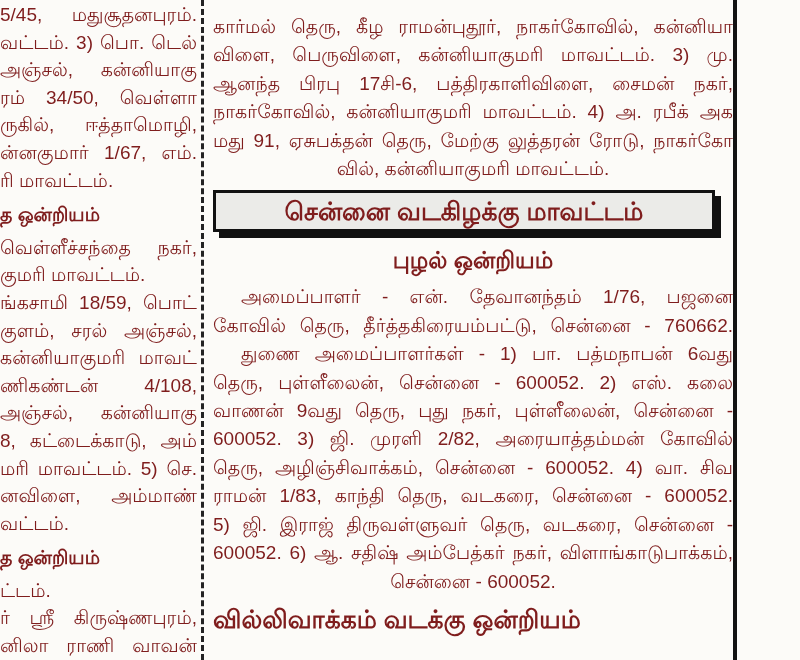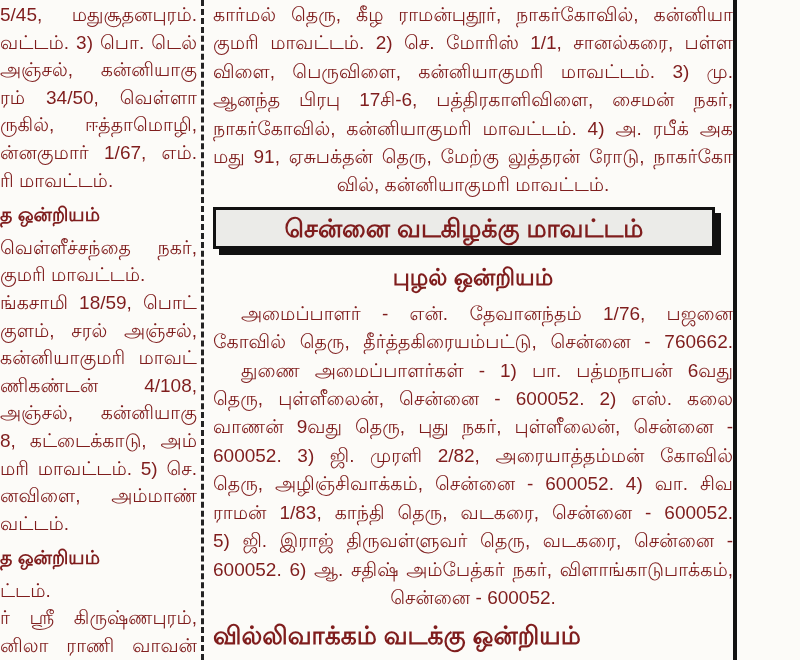--- a/index.html
+++ b/index.html
@@ -9,21 +9,21 @@
     font-family:"Liberation Sans","DejaVu Sans",sans-serif;
   }
   
   .col-left{position:absolute;left:0;top:1px;width:197px;}
   .col-left .line{font-size:19px;line-height:27.6px;}
   
   .divider{position:absolute;left:201px;top:0;height:660px;width:0;border-left:3px dashed #232323;}
   
   .rule{position:absolute;left:733px;top:0;width:4px;height:660px;background:#121212;}
   
-  .col-right{position:absolute;left:213px;top:1px;width:520px;}
+  .col-right{position:absolute;left:213px;top:13px;width:520px;}
   .col-right .line{font-size:19px;line-height:28.4px;text-align:center;}
   
   .line{white-space:normal;}
   .full{text-align:justify;text-align-last:justify;}
   .full-indent{text-align:justify;text-align-last:justify;text-indent:28px;}
   .short{text-align:left;}
   .heading{font-weight:bold;font-size:25px;line-height:30px;margin:7px 0 5px;}
   
   .dbox{
     margin:7px 18px 13px 0;background:#ebebe8;border:3px solid #111;
@@ -63,21 +63,20 @@
       <div class="line full">ர் ஸ்ரீ கிருஷ்ணபுரம்,</div>
       <div class="line full">னிலா ராணி வாவன்</div>
     </div>
 
   <div class="divider"></div>
 
   <div class="col-right">
 
     <div>
         <div class="line full">கார்மல் தெரு, கீழ ராமன்புதூர், நாகர்கோவில், கன்னியா</div>
-        <div class="line full">குமரி மாவட்டம். 2) செ. மோரிஸ் 1/1, சானல்கரை, பள்ள</div>
         <div class="line full">விளை, பெருவிளை, கன்னியாகுமரி மாவட்டம். 3) மு.</div>
         <div class="line full">ஆனந்த பிரபு 17சி-6, பத்திரகாளிவிளை, சைமன் நகர்,</div>
         <div class="line full">நாகர்கோவில், கன்னியாகுமரி மாவட்டம். 4) அ. ரபீக் அக</div>
         <div class="line full">மது 91, ஏசுபக்தன் தெரு, மேற்கு லுத்தரன் ரோடு, நாகர்கோ</div>
         <div class="line short">வில், கன்னியாகுமரி மாவட்டம்.</div>
       </div>
 
     <div class="dbox">சென்னை வடகிழக்கு மாவட்டம்</div>
 
     <div class="union-heading">புழல் ஒன்றியம்</div>

